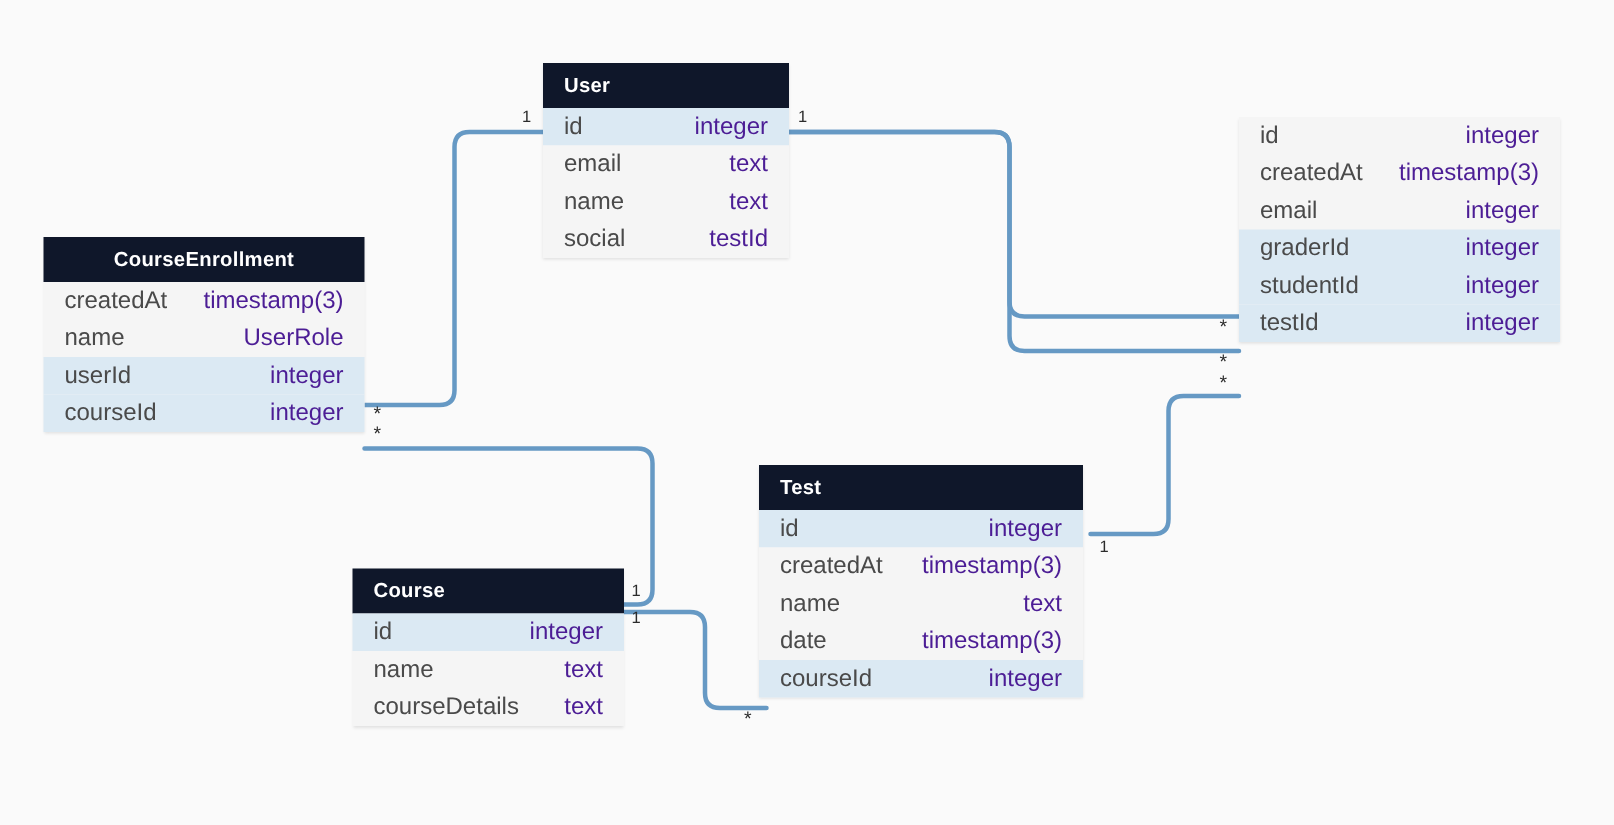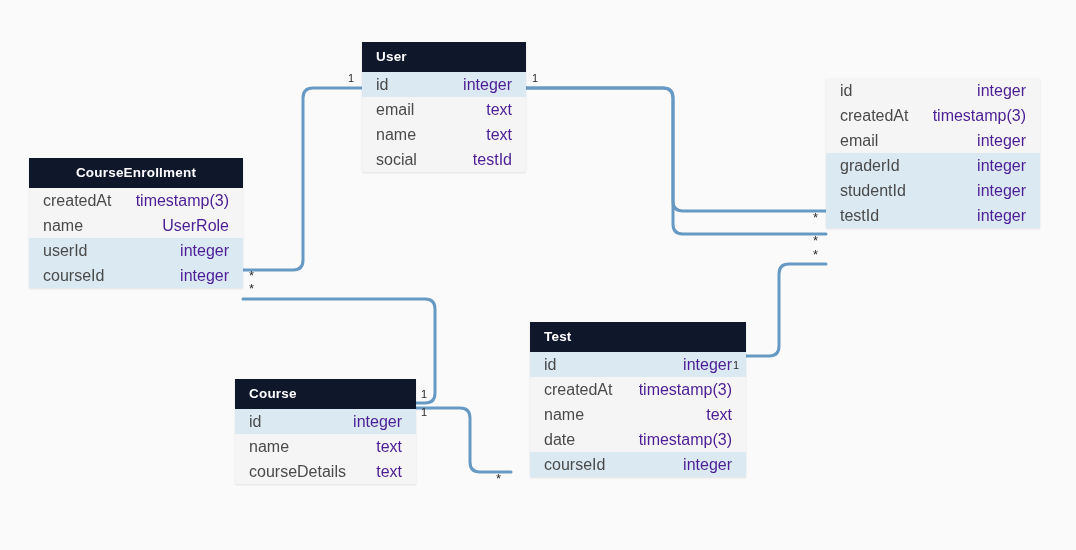--- a/index.html
+++ b/index.html
@@ -134,21 +134,21 @@
           <div class="tbl-row key">
             <span class="col-name">userId</span>
             <span class="col-type">integer</span>
           </div>
           <div class="tbl-row key">
             <span class="col-name">courseId</span>
             <span class="col-type">integer</span>
           </div>
         </div>
       </div>
-      <div class="table-node" style="left: 530px; top: 310px; width: 216px; margin-top: 12px;">
+      <div class="table-node" style="left: 506px; top: 310px; width: 216px;">
         <div class="tbl-header">Test</div>
         <div class="tbl-rows">
           <div class="tbl-row key">
             <span class="col-name">id</span>
             <span class="col-type">integer</span>
           </div>
           <div class="tbl-row">
             <span class="col-name">createdAt</span>
             <span class="col-type">timestamp(3)</span>
           </div>

